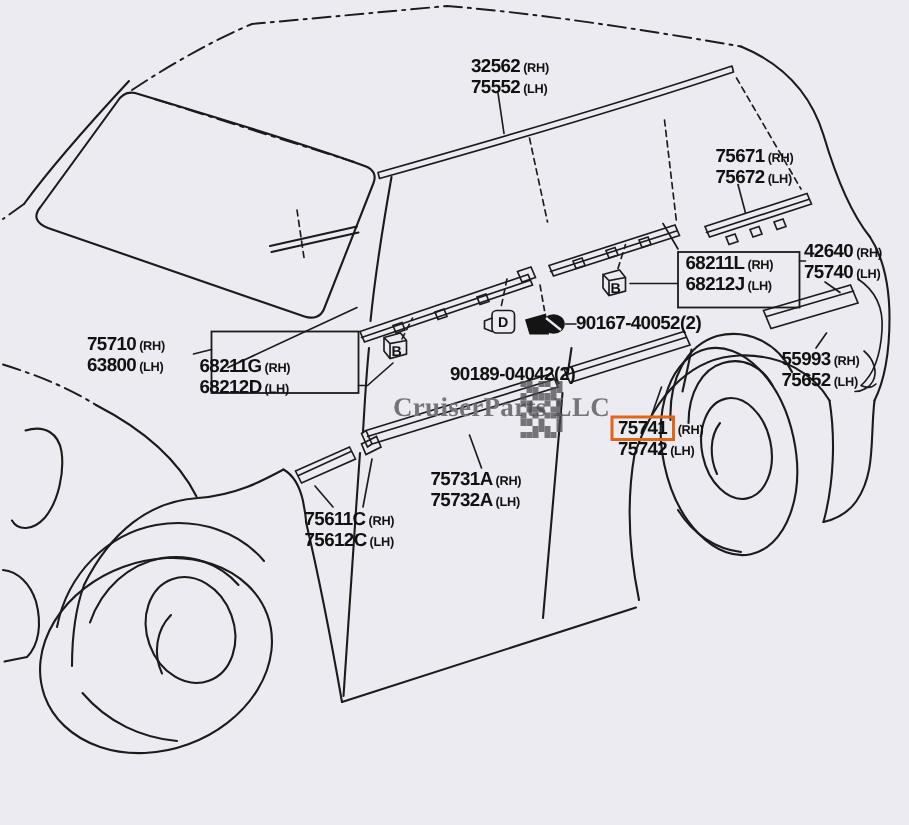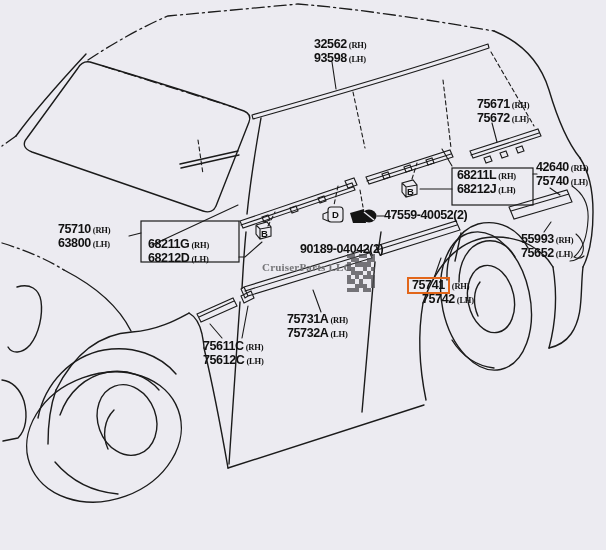--- a/index.html
+++ b/index.html
@@ -10,25 +10,25 @@
   }
   svg{position:absolute;left:0;top:0;}
   .ln{fill:none;stroke:#1b1b1b;stroke-width:1.4;stroke-linecap:round;stroke-linejoin:round;}
   .thin{fill:none;stroke:#1b1b1b;stroke-width:1.1;stroke-linecap:round;}
   .phantom{fill:none;stroke:#1b1b1b;stroke-width:1.3;stroke-dasharray:12 4 2 4;stroke-linecap:round;}
   .dash{fill:none;stroke:#1b1b1b;stroke-width:1.1;stroke-dasharray:4 3;stroke-linecap:round;}
   .blk{fill:#141414;stroke:none;}
   .box{fill:none;stroke:#1b1b1b;stroke-width:1.2;}
   .lbl{position:absolute;font-weight:bold;font-size:12.5px;line-height:13px;
        color:#111;white-space:nowrap;letter-spacing:-0.4px;}
-  .lbl .sfx{font-size:8.5px;letter-spacing:-0.2px;margin-left:2px;font-family:Liberation Serif, serif;}
+  .lbl .sfx{font-size:8.5px;letter-spacing:-0.2px;margin-left:2px;}
   .clipletter{font:bold 9.5px "Liberation Sans",sans-serif;fill:#111;}
   .hlbox{display:inline-block;border:2.5px solid #e2661a;padding:0 3px;margin:-2px 0;}
   .watermark{position:absolute;left:262px;top:261px;font-family:"Liberation Serif",serif;
-       font-weight:bold;font-size:11px;color:#757578;letter-spacing:0.2px;}
+       font-weight:bold;font-size:18px;color:#757578;letter-spacing:0.2px;}
   .qr{position:absolute;left:347px;top:254px;width:28px;height:38px;
       display:grid;grid-template-columns:repeat(7,1fr);grid-template-rows:repeat(9,1fr);opacity:.75;}
   .qr i{display:block;}
   .qr i.on{background:#4c4c50;}
 </style>
 </head>
 <body>
 
 <svg width="606" height="550" viewBox="0 0 606 550">
 
@@ -160,59 +160,59 @@
     <path class="dash" d="M 491,52 L 534,126"></path>
     <path class="dash" d="M 268,226 L 275,212"></path>
     <path class="dash" d="M 338,186 L 334,205"></path>
     <path class="dash" d="M 360,190 L 363,207"></path>
     <path class="dash" d="M 412,179 L 417,163"></path>
   </g>
 </svg>
 
 <div class="lbl" style="left:314px;top:38px">
   <div><span>32562</span><span class="sfx">(RH)</span></div>
-  <div><span>93598</span><span class="sfx">(LH)</span></div>
+  <div><span>75552</span><span class="sfx">(LH)</span></div>
 </div>
 
 <div class="lbl" style="left:477px;top:98px">
   <div><span>75671</span><span class="sfx">(RH)</span></div>
   <div><span>75672</span><span class="sfx">(LH)</span></div>
 </div>
 
 <div class="lbl" style="left:536px;top:161px">
   <div><span>42640</span><span class="sfx">(RH)</span></div>
   <div><span>75740</span><span class="sfx">(LH)</span></div>
 </div>
 
 <div class="lbl" style="left:457px;top:169px">
   <div><span>68211L</span><span class="sfx">(RH)</span></div>
   <div><span>68212J</span><span class="sfx">(LH)</span></div>
 </div>
 
 <div class="lbl" style="left:384px;top:209px">
-  <div><span>47559-40052(2)</span></div>
+  <div><span>90167-40052(2)</span></div>
 </div>
 
 <div class="lbl" style="left:300px;top:243px">
   <div><span>90189-04042(2)</span></div>
 </div>
 
 <div class="lbl" style="left:58px;top:223px">
   <div><span>75710</span><span class="sfx">(RH)</span></div>
   <div><span>63800</span><span class="sfx">(LH)</span></div>
 </div>
 
-<div class="lbl" style="left:148px;top:238px">
+<div class="lbl" style="left:133px;top:238px">
   <div><span>68211G</span><span class="sfx">(RH)</span></div>
   <div><span>68212D</span><span class="sfx">(LH)</span></div>
 </div>
 
 <div class="lbl" style="left:407px;top:279px">
   <div><span class="hlbox">75741</span><span class="sfx">(RH)</span></div>
-  <div style="margin-left:15px"><span>75742</span><span class="sfx">(LH)</span></div>
+  <div style="margin-left:5px"><span>75742</span><span class="sfx">(LH)</span></div>
 </div>
 
 <div class="lbl" style="left:287px;top:313px">
   <div><span>75731A</span><span class="sfx">(RH)</span></div>
   <div><span>75732A</span><span class="sfx">(LH)</span></div>
 </div>
 
 <div class="lbl" style="left:203px;top:340px">
   <div><span>75611C</span><span class="sfx">(RH)</span></div>
   <div><span>75612C</span><span class="sfx">(LH)</span></div>

